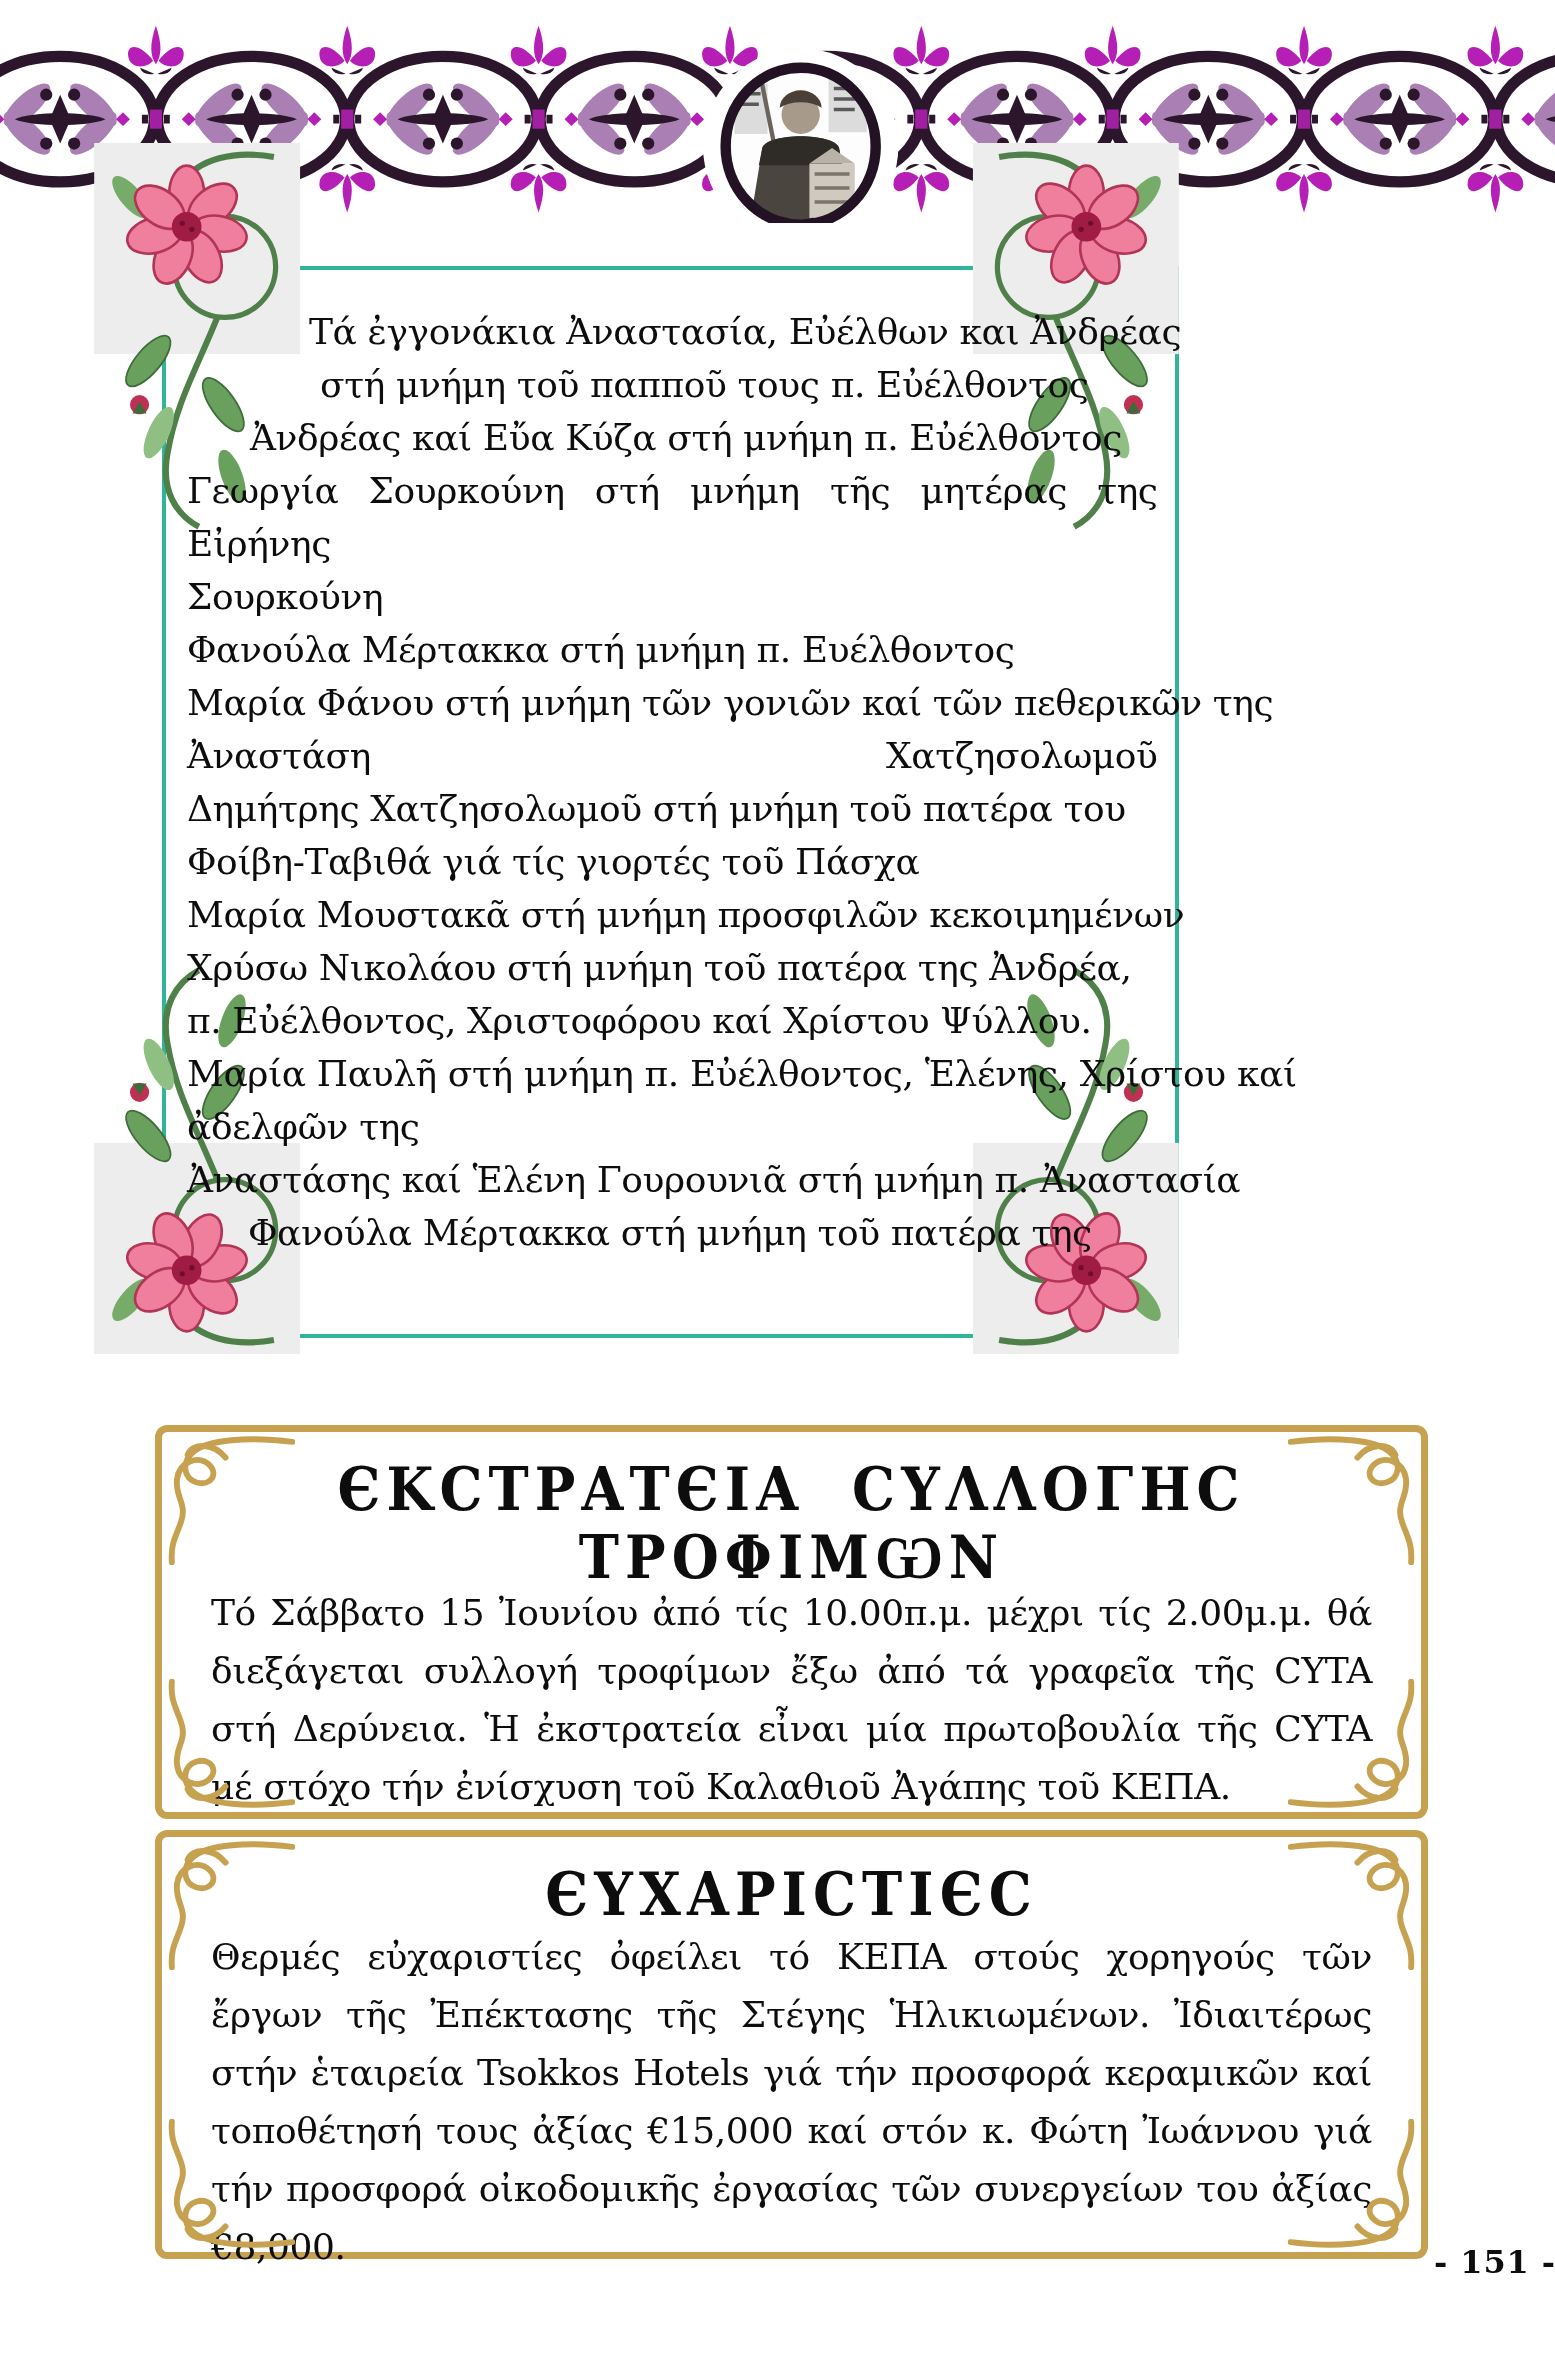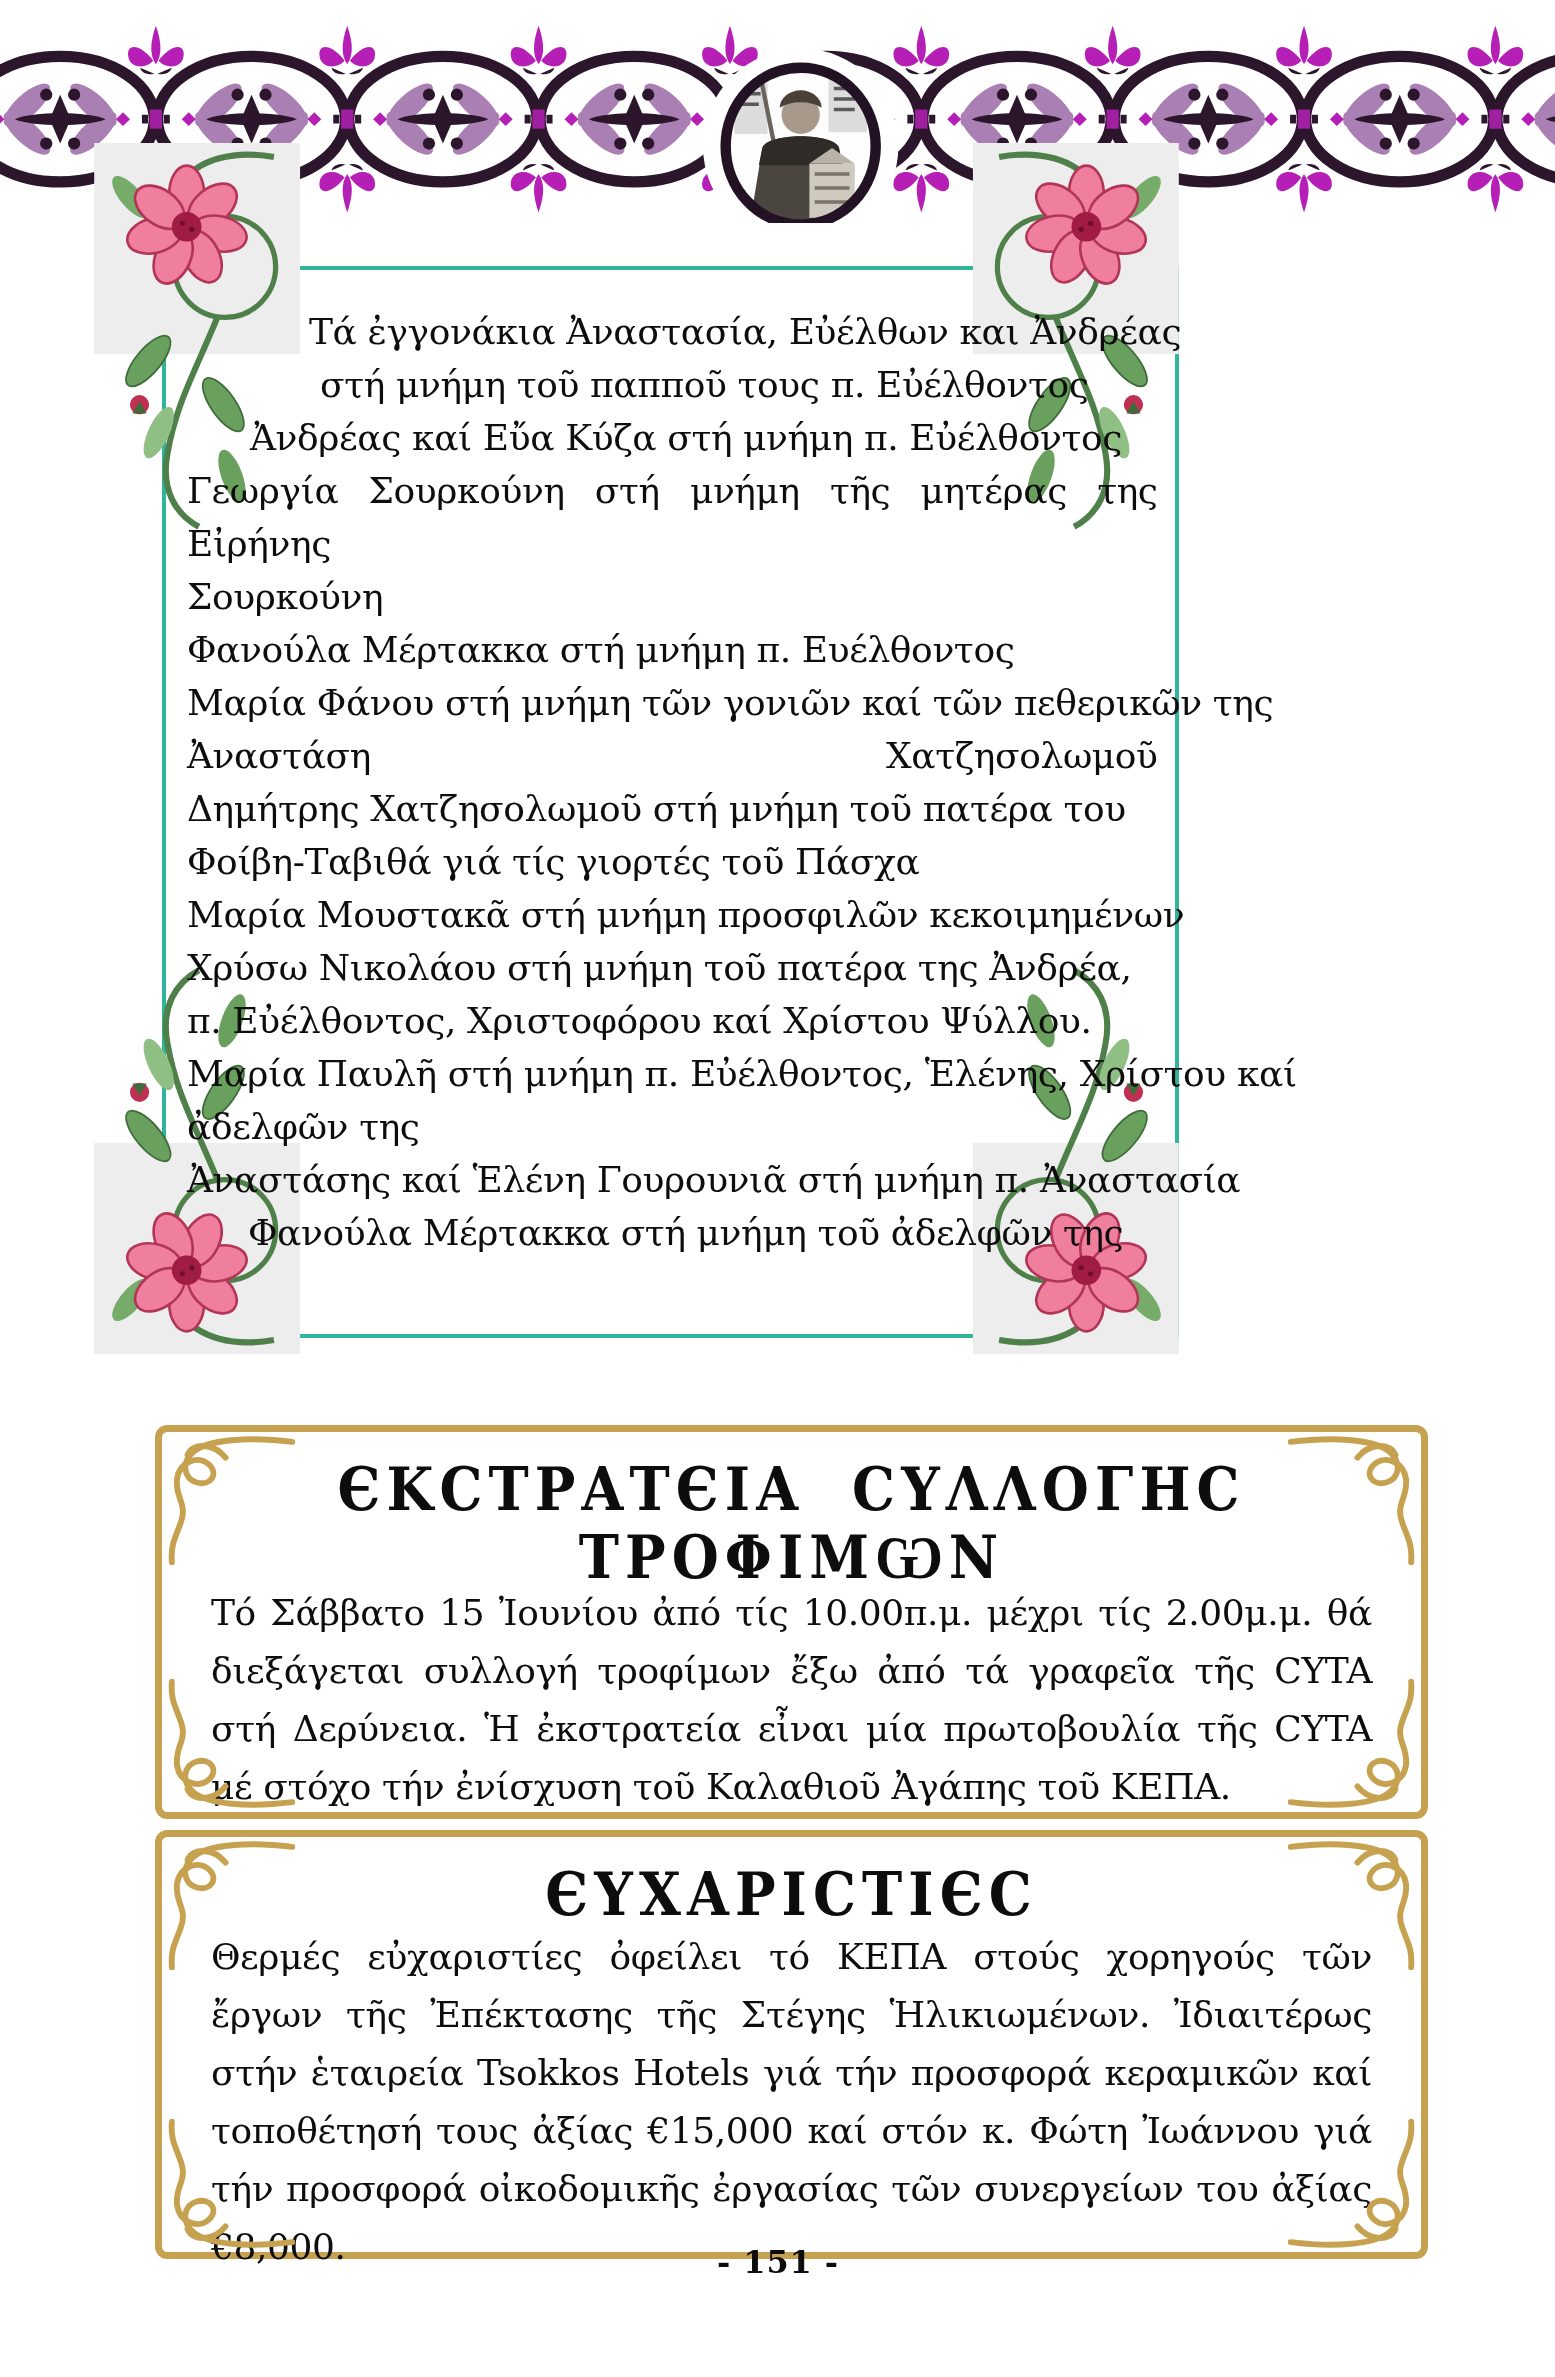--- a/index.html
+++ b/index.html
@@ -53,21 +53,21 @@
   }
   .fl{position:absolute;width:131px;height:131px;pointer-events:none;}
   .fl svg{display:block;width:100%;height:100%;}
   .fl-tl{left:1.7px;top:1.7px;}
   .fl-tr{right:1.7px;top:1.7px;transform:scaleX(-1);}
   .fl-bl{left:1.7px;bottom:1.7px;transform:scaleY(-1);}
   .fl-br{right:1.7px;bottom:1.7px;transform:scale(-1,-1);}
   
   .pageno{
     position:absolute;top:2243px;left:0;width:1556px;
-    text-align:center;font-size:32px;font-weight:bold;letter-spacing:0.9px;
+    text-align:right;font-size:32px;font-weight:bold;letter-spacing:0.9px;
   }
 </style>
 </head>
 <body>
 
 <div class="hdr">
   <svg viewBox="0 0 1784 236" width="1556" height="206">
     <defs>
       <g id="inmotif">
         <ellipse rx="108" ry="72" fill="none" stroke="#2c162c" stroke-width="13"></ellipse>
@@ -337,21 +337,21 @@
     <div class="mline">Μαρία Φάνου στή μνήμη τῶν γονιῶν καί τῶν πεθερικῶν της</div>
     <div class="mline">Ἀναστάση Χατζησολωμοῦ</div>
     <div class="mline">Δημήτρης Χατζησολωμοῦ στή μνήμη τοῦ πατέρα του</div>
     <div class="mline">Φοίβη-Ταβιθά γιά τίς γιορτές τοῦ Πάσχα</div>
     <div class="mline">Μαρία Μουστακᾶ στή μνήμη προσφιλῶν κεκοιμημένων</div>
     <div class="mline">Χρύσω Νικολάου στή μνήμη τοῦ πατέρα της Ἀνδρέα,</div>
     <div class="mline">π. Εὐέλθοντος, Χριστοφόρου καί Χρίστου Ψύλλου.</div>
     <div class="mline">Μαρία Παυλῆ στή μνήμη π. Εὐέλθοντος, Ἑλένης, Χρίστου καί</div>
     <div class="mline">ἀδελφῶν της</div>
     <div class="mline">Ἀναστάσης καί Ἑλένη Γουρουνιᾶ στή μνήμη π. Ἀναστασία</div>
-    <div class="mline">Φανούλα Μέρτακκα στή μνήμη τοῦ ἀδελφῶν της</div>
+    <div class="mline">Φανούλα Μέρτακκα στή μνήμη τοῦ πατέρα της</div>
   </div>
 </section>
 
 <section class="goldbox gb1">
   <div class="fl fl-tl">
     <svg viewBox="0 0 200 200">
         <g fill="none" stroke="#c6a14f" stroke-width="9" stroke-linecap="round">
       <path d="M196,12 C130,4 66,8 44,28 C26,44 30,68 50,74 C72,80 84,60 68,46 C52,32 24,42 20,68 C16,96 36,106 26,134 C18,158 10,166 12,196"></path>
       <path d="M94,36 C76,14 44,12 36,32"></path>
     </g>

